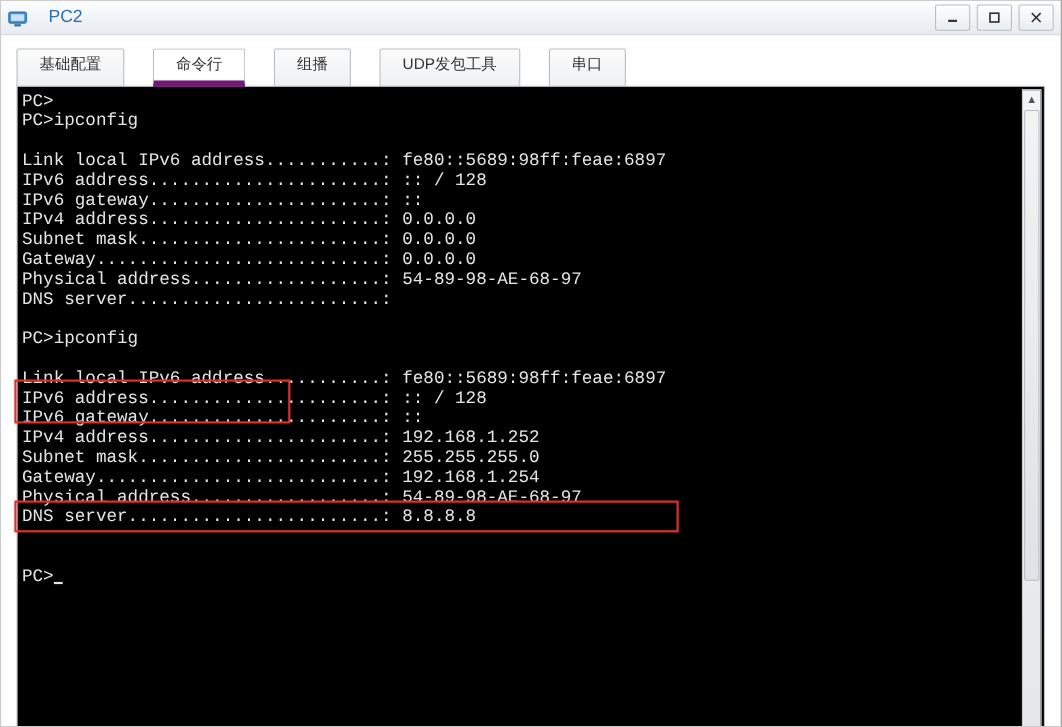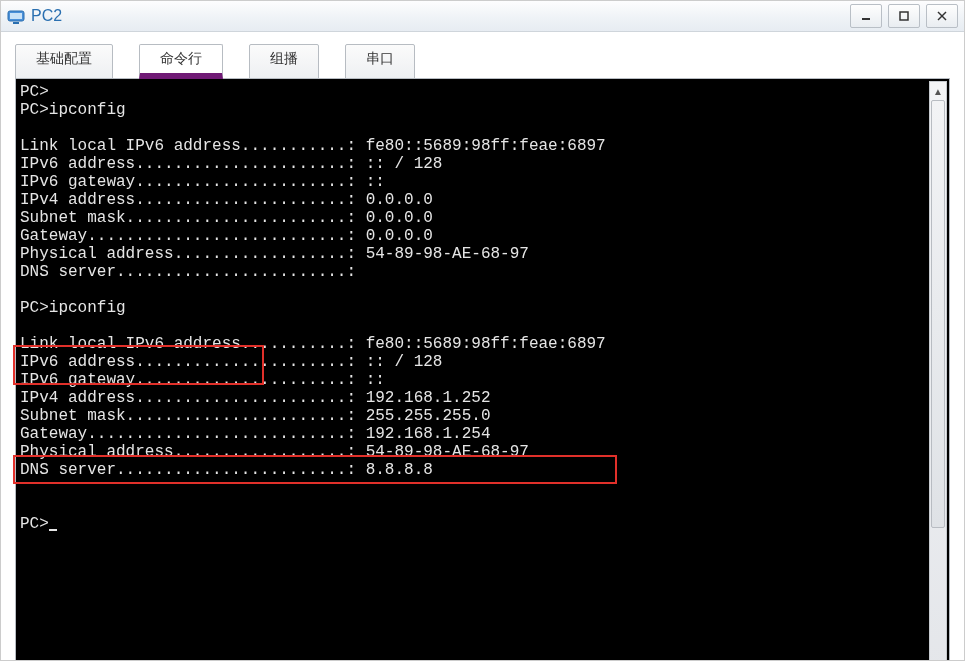--- a/index.html
+++ b/index.html
@@ -21,21 +21,21 @@
     align-items: center;
     justify-content: space-between;
     height: 30px;
     background: linear-gradient(#fdfdfe, #eef2f6 60%, #e7ecf2);
     border-bottom: 1px solid #cfd5db;
     padding: 0 2px 0 6px;
   }
   .titlebar .left {
     display: flex;
     align-items: center;
-    gap: 6px;
+    gap: 19px;
     color: #2a6fb0;
     font-size: 16px;
     font-weight: 500;
   }
   .titlebar .left svg { display:block; }
   .win-buttons {
     display: flex;
     gap: 6px;
     padding-right: 4px;
   }
@@ -193,20 +193,21 @@
         </svg>
     </div>
   </div>
 </div>
 
 <div class="content-area">
   <div class="tabs">
     <div class="tab">基础配置</div>
     <div class="tab active">命令行</div>
     <div class="tab">组播</div>
+    <div class="tab">UDP发包工具</div>
     <div class="tab">串口</div>
   </div>
 
   <div class="terminal-wrap">
     <div class="terminal" id="terminal">PC&gt;
 PC&gt;ipconfig
 
 Link local IPv6 address...........: fe80::5689:98ff:feae:6897
 IPv6 address......................: :: / 128
 IPv6 gateway......................: ::

